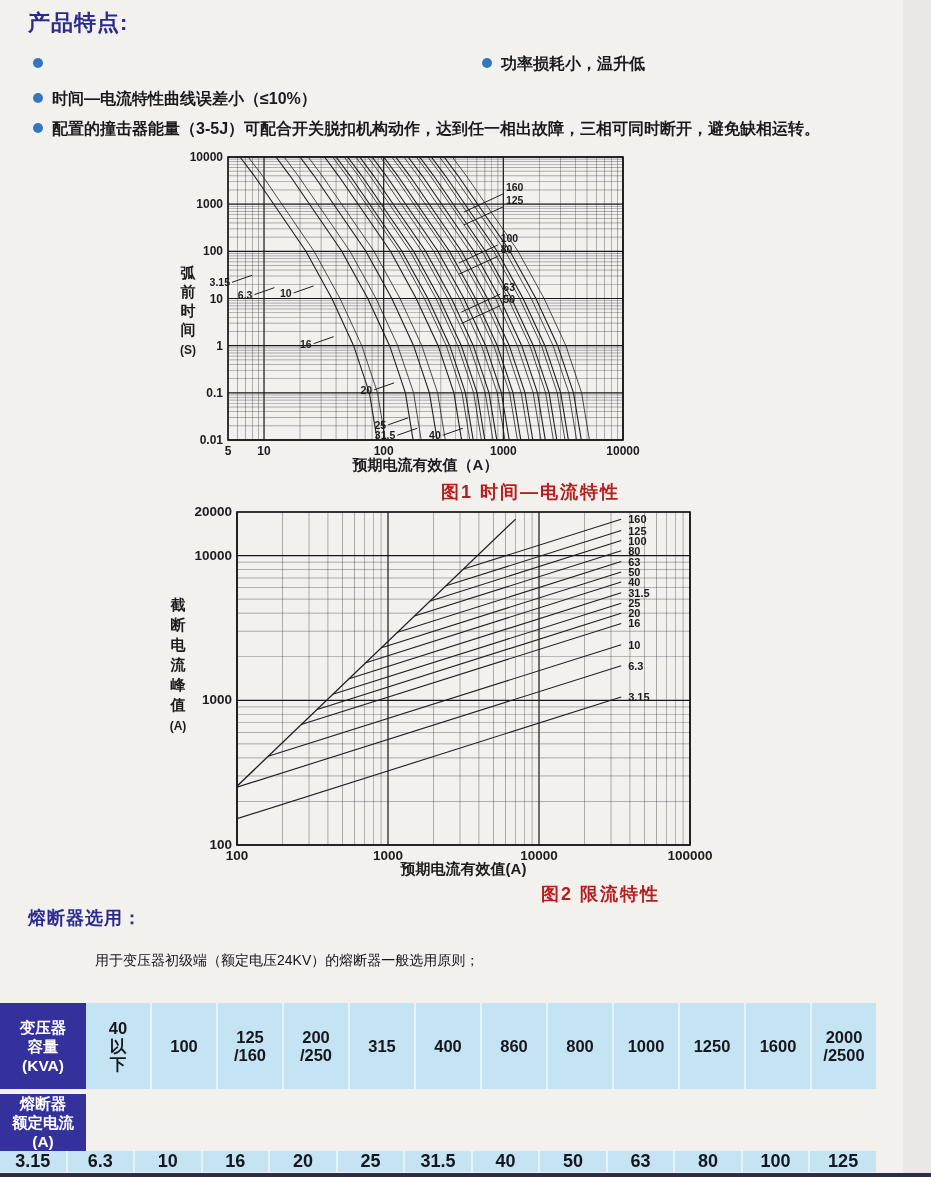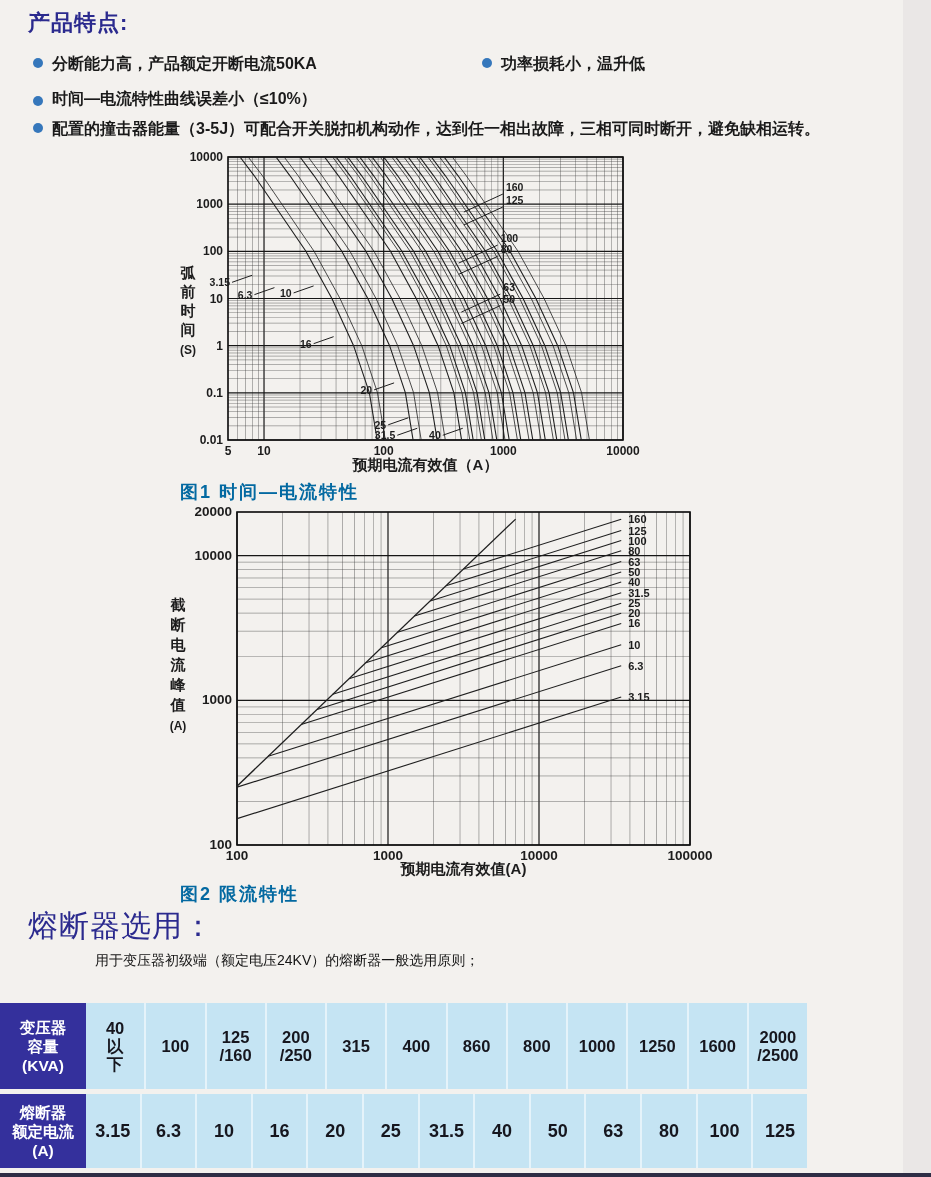--- a/index.html
+++ b/index.html
@@ -10,58 +10,57 @@
 
   
   .feat-title{position:absolute;left:28px;top:8px;font-size:22px;font-weight:bold;color:#2b2a8e;letter-spacing:1px;}
   .bullet-row{position:absolute;display:flex;align-items:flex-start;}
   .dot{width:10px;height:10px;border-radius:50%;background:#3577bb;margin:5px 9px 0 0;flex:none;}
   .bullet-text{font-size:16px;font-weight:bold;color:#1a1a1a;line-height:21px;}
 
   
   svg{position:absolute;}
   svg text{font-family:"Liberation Sans","DejaVu Sans",sans-serif;fill:#1c1c1c;}
-  .caption{position:absolute;font-size:18px;font-weight:bold;color:#0369a1;text-align:left;letter-spacing:2px;}
+  .caption{position:absolute;font-size:18px;font-weight:bold;color:#b91c1c;text-align:right;letter-spacing:2px;}
 
   
-  .sel-title{position:absolute;left:28px;top:906px;font-size:30px;font-weight:normal;color:#2b2a8e;letter-spacing:1px;}
+  .sel-title{position:absolute;left:28px;top:906px;font-size:18px;font-weight:bold;color:#2b2a8e;letter-spacing:1px;}
   .sel-note{position:absolute;left:95px;top:952px;font-size:14px;font-weight:normal;color:#141414;}
 
   
   .tbl{position:absolute;left:0;top:1003px;width:931px;}
-  .trow{display:flex;width:807px;}
+  .trow{display:flex;width:876px;}
   .trow1{height:86px;margin-bottom:5px;}
-  .trow2{height:74px;}
+  .trow2{height:74px;flex-direction:column;}
   .th{width:86px;flex:none;background:#34309c;color:#fff;font-size:15.5px;font-weight:bold;
       display:flex;align-items:center;justify-content:center;text-align:center;
       white-space:pre-line;line-height:19px;}
   .cells{flex:1;display:flex;background:#c5e4f3;}
   .cell{flex:1;display:flex;align-items:center;justify-content:center;text-align:center;
         color:#16161e;font-weight:bold;white-space:pre-line;border-left:2px solid rgba(255,255,255,.55);}
   .cells .cell:first-child{border-left:none;}
   .trow1 .cell{font-size:16.5px;line-height:18px;}
   .trow2 .cell{font-size:18px;}
 </style>
 </head>
 <body>
 
 <div class="page">
   <div class="right-strip"></div>
 
   <div class="feat-title">产品特点:</div>
 
   <div class="bullet-row" style="left:33px;top:53px;width:420px;">
     <span class="dot"></span>
-    <span class="bullet-text">分断能力高，产品额定开断电流50KA</span>
   </div>
   <div class="bullet-row" style="left:482px;top:53px;width:400px;">
     <span class="dot"></span>
     <span class="bullet-text">功率损耗小，温升低</span>
   </div>
-  <div class="bullet-row" style="left:33px;top:88px;width:500px;align-items:center;">
+  <div class="bullet-row" style="left:33px;top:88px;width:500px;">
     <span class="dot"></span>
     <span class="bullet-text">时间—电流特性曲线误差小（≤10%）</span>
   </div>
   <div class="bullet-row" style="left:33px;top:118px;width:880px;">
     <span class="dot"></span>
     <span class="bullet-text">配置的撞击器能量（3-5J）可配合开关脱扣机构动作，达到任一相出故障，三相可同时断开，避免缺相运转。</span>
   </div>
 
   <svg id="fig1" style="left:150px;top:148px;" viewBox="0 0 520 334" width="520" height="334">
       <g>

